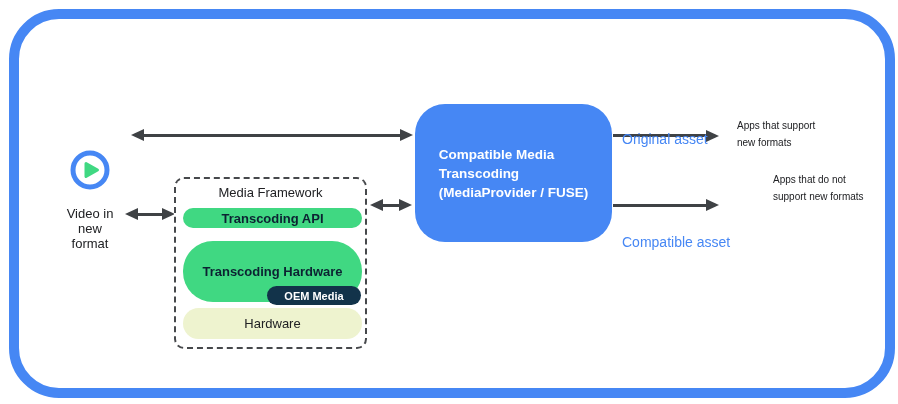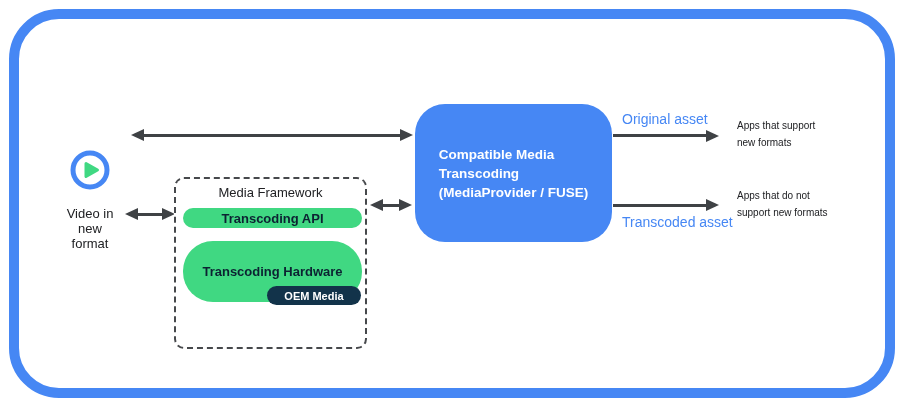--- a/index.html
+++ b/index.html
@@ -63,30 +63,30 @@
     background:var(--pale-yellow-green);font-size:13px;color:var(--text-dark);}
   
   .transcoder{
     position:absolute;left:415px;top:104px;width:197px;height:138px;
     border-radius:30px;background:var(--blue);
     display:flex;align-items:center;justify-content:center;
     color:#ffffff;font-weight:700;font-size:13.5px;line-height:19px;
     text-align:left;white-space:pre-line;
   }
   .asset-label{
-    position:absolute;font-size:14px;color:var(--blue);white-space:nowrap;
+    position:absolute;font-size:14px;color:var(--blue);white-space:nowrap;margin-top:20px;
   }
   .asset-label.orig{left:622px;top:111px;}
   .asset-label.trans{left:622px;top:214px;}
   .apps{
     position:absolute;left:737px;font-size:10px;line-height:16.5px;
     color:var(--text-dark);white-space:pre-line;
   }
   .apps.one{top:118px;}
-  .apps.two{top:188px;}
+  .apps.two{top:172px;margin-left:36px;}
 </style>
 </head>
 <body>
 
 <div class="canvas">
 
   <div class="outer-border"></div>
 
   <svg class="play-svg" viewBox="0 0 40 40">
     <circle cx="20" cy="20" r="17" fill="#ffffff" stroke="#4687f4" stroke-width="5"></circle>
@@ -107,32 +107,33 @@
 
   <span class="aline" style="left:381px;top:203.5px;width:21px;"></span>
   <span class="hd l" style="left:370px;top:199px;"></span>
   <span class="hd r" style="left:399px;top:199px;"></span>
 
   <div class="mf-box">
     <div class="mf-title">Media Framework</div>
     <div class="pill api">Transcoding API</div>
     <div class="pill service">Transcoding Hardware</div>
     <div class="pill oem">OEM Media</div>
+    <div class="pill hw">Hardware</div>
   </div>
 
   <div class="transcoder">Compatible Media
 Transcoding
 (MediaProvider / FUSE)</div>
 
   <span class="aline" style="left:613px;top:134px;width:95px;"></span>
   <span class="hd r" style="left:706px;top:129.5px;"></span>
   <div class="asset-label orig">Original asset</div>
 
   <span class="aline" style="left:613px;top:203.5px;width:95px;"></span>
   <span class="hd r" style="left:706px;top:199px;"></span>
-  <div class="asset-label trans">Transcoded asset</div>
+  <div class="asset-label trans">Compatible asset</div>
 
   <div class="apps one">Apps that support
 new formats</div>
   <div class="apps two">Apps that do not
 support new formats</div>
 
 </div>
 
 </body></html>

